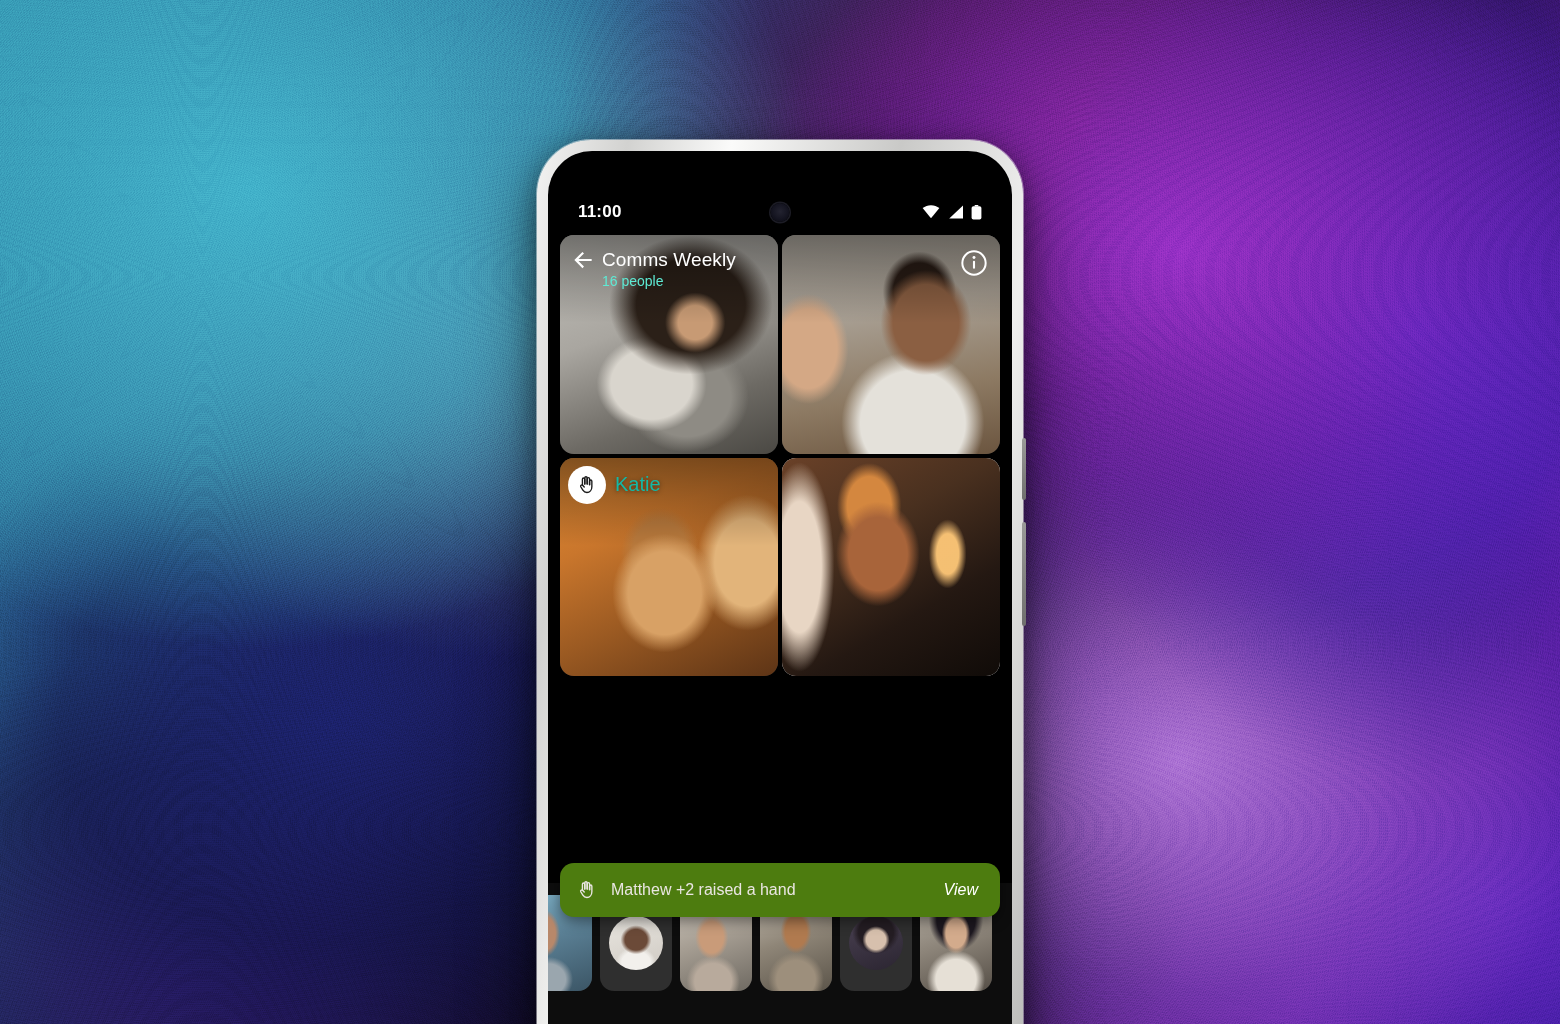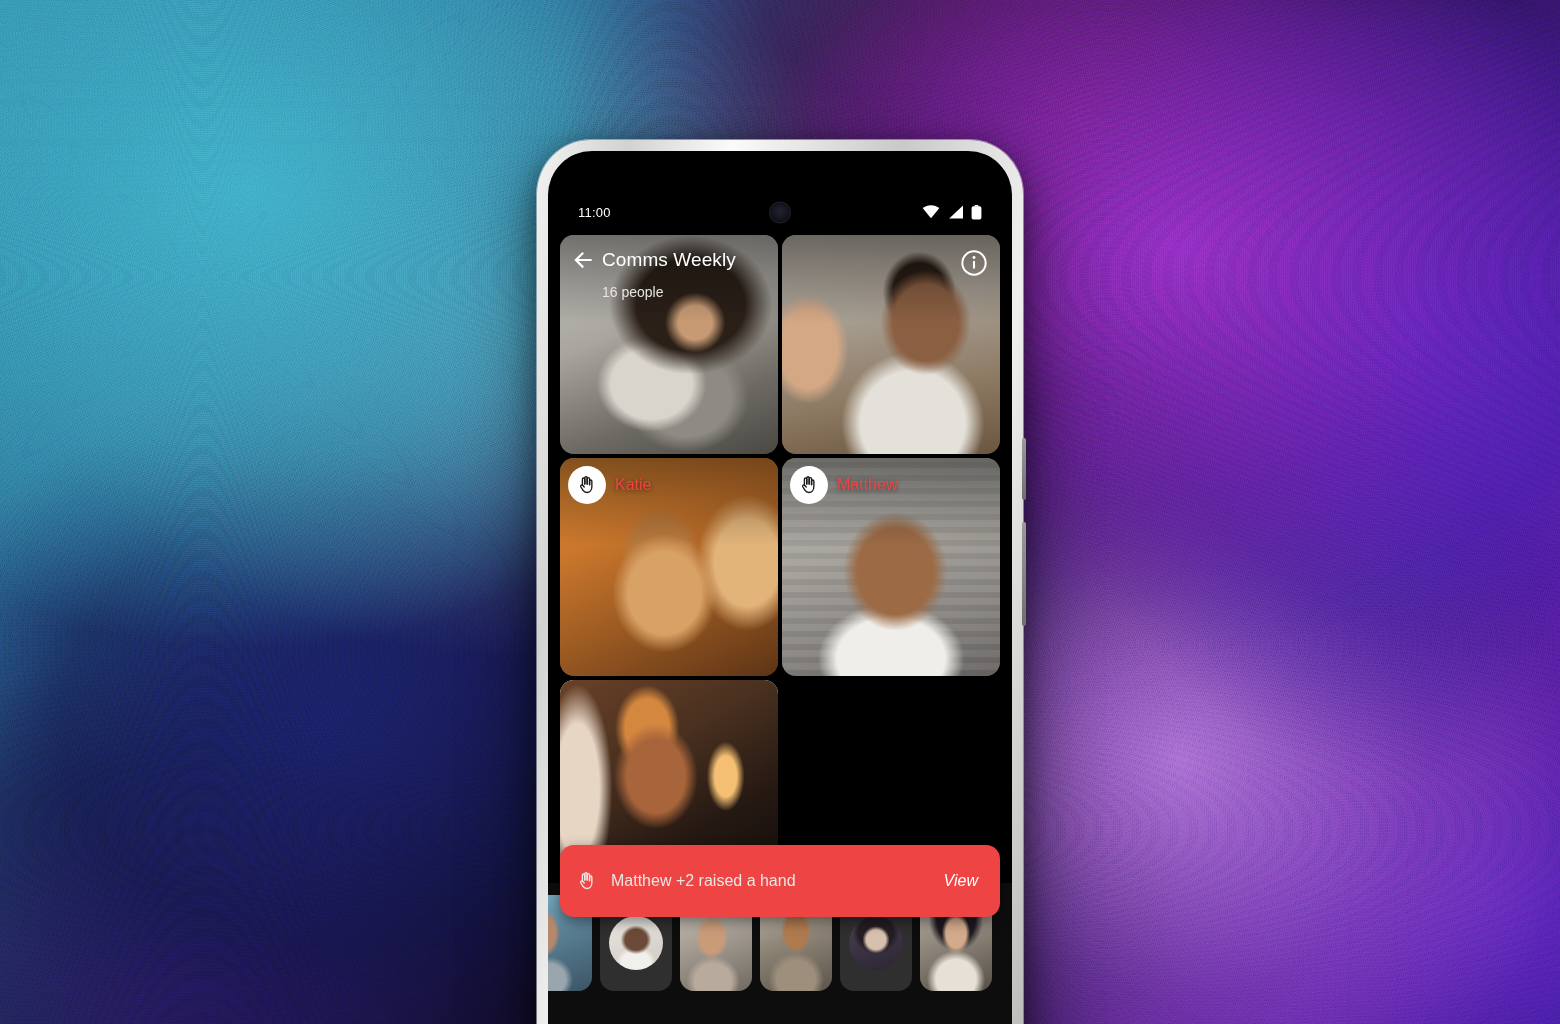--- a/index.html
+++ b/index.html
@@ -82,21 +82,21 @@
 
   
   #statusbar {
     position: absolute; left: 0; right: 0; top: 46px;
     height: 30px;
     display: flex; align-items: center; justify-content: space-between;
     padding: 0 30px;
     color: #fff;
     z-index: 5;
   }
-  #clock { font-size: 13px; font-weight: 400; letter-spacing: 0.2px; }
+  #clock { font-size: 17px; font-weight: 700; letter-spacing: 0.2px; }
   #status-icons { display: flex; align-items: center; gap: 7px; }
 
   
   #grid {
     position: absolute;
     left: 12px; right: 12px; top: 84px;
     height: 664px;
     display: grid;
     grid-template-columns: 1fr 1fr;
     grid-template-rows: 1fr 1fr 1fr;
@@ -166,48 +166,48 @@
 
   
   #call-header {
     position: absolute; left: 0; right: 0; top: 0;
     display: flex; align-items: flex-start; gap: 6px;
     padding: 12px 10px;
     z-index: 3;
   }
   #header-text { padding-top: 2px; }
   #call-title { color: #fff; font-size: 19px; font-weight: 400; line-height: 1.15; letter-spacing: 0.1px;}
-  #call-sub { color: #e5e5e5; font-size: 14px; line-height: 1.4; margin-top: 12px; }
+  #call-sub { color: #5eead4; font-size: 14px; line-height: 1.4; margin-top: 1px; }
 
   #info-btn {
     position: absolute; right: 12px; top: 14px;
     width: 28px; height: 28px;
     z-index: 3;
   }
 
   
   .hand-row {
     position: absolute; left: 8px; top: 8px;
     display: flex; align-items: center; gap: 9px;
     z-index: 3;
   }
   .hand-badge {
     width: 38px; height: 38px; border-radius: 50%;
     background: #fff;
     display: flex; align-items: center; justify-content: center;
     flex: none;
   }
-  .tile-name { color: #ef4444; font-size: 16px; text-shadow: 0 1px 4px rgba(0,0,0,0.5); }
+  .tile-name { color: #14b8a6; font-size: 20px; text-shadow: 0 1px 4px rgba(0,0,0,0.5); }
 
   
   #snackbar {
     position: absolute;
     left: 12px; right: 12px; bottom: 152px;
-    height: 72px;
-    background: #ef4444;
+    height: 54px;
+    background: #4d7c0f;
     border-radius: 14px;
     display: flex; align-items: center;
     padding: 0 16px;
     z-index: 8;
     box-shadow: 0 4px 14px rgba(0,0,0,0.45);
   }
   #snack-icon { flex: none; display: flex; align-items: center; }
   #snack-text { color: #eae6e2; font-size: 16px; margin-left: 13px; flex: 1; }
   #snack-action { color: #fff; font-size: 16px; padding: 4px 6px; font-style: italic; }
 
@@ -339,35 +339,20 @@
               <path d="M7 12V5.6a1.3 1.3 0 0 1 2.6 0V11"></path>
               <path d="M9.6 11V4.3a1.3 1.3 0 0 1 2.6 0V11"></path>
               <path d="M12.2 11V5.2a1.3 1.3 0 0 1 2.6 0V11.6"></path>
               <path d="M14.8 11.6V7.8a1.25 1.25 0 0 1 2.5 0v6.1c0 3.5-2.3 6.3-5.4 6.3-2 0-3.4-.9-4.4-2.5l-2.3-3.8a1.3 1.3 0 0 1 2-1.6l1.8 1.9"></path>
             </svg>
           </div>
           <span class="tile-name">Katie</span>
         </div>
       </div>
 
-      <div class="tile">
-        <div class="tile-bg ph-matthew"></div>
-        <div class="tile-scrim-top"></div>
-        <div class="hand-row">
-          <div class="hand-badge">
-            <svg width="22" height="22" viewBox="0 0 24 24" fill="none" stroke="#1b1b1b" stroke-width="1.5" stroke-linecap="round" stroke-linejoin="round">
-              <path d="M7 12V5.6a1.3 1.3 0 0 1 2.6 0V11"></path>
-              <path d="M9.6 11V4.3a1.3 1.3 0 0 1 2.6 0V11"></path>
-              <path d="M12.2 11V5.2a1.3 1.3 0 0 1 2.6 0V11.6"></path>
-              <path d="M14.8 11.6V7.8a1.25 1.25 0 0 1 2.5 0v6.1c0 3.5-2.3 6.3-5.4 6.3-2 0-3.4-.9-4.4-2.5l-2.3-3.8a1.3 1.3 0 0 1 2-1.6l1.8 1.9"></path>
-            </svg>
-          </div>
-          <span class="tile-name">Matthew</span>
-        </div>
-      </div>
 
 
       <div class="tile active">
         <div class="tile-bg ph-neon"></div>
       </div>
 
     </div>
 
     <div id="snackbar">
       <span id="snack-icon">

